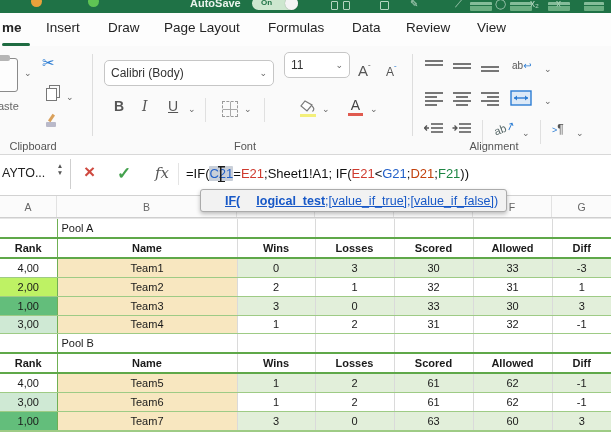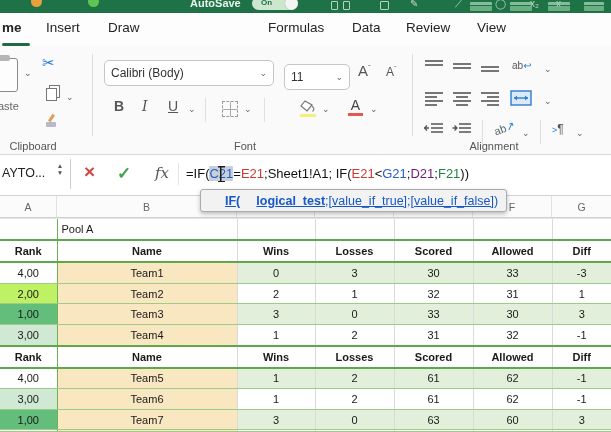--- a/index.html
+++ b/index.html
@@ -40,21 +40,21 @@
   .paste-label { position:absolute; left:-2px; top:54px; font-size:11px; color:#666; }
   .ic-scissors { position:absolute; left:42px; top:8px; color:#2b7cd3; font-size:15px; }
   .ic-copy { position:absolute; left:46px; top:42px; width:11px; height:13px; border:1.5px solid #777; background:#fff; box-shadow:3px -3px 0 -1px #fafafa, 3px -3px 0 0 #777; }
   .ic-painter { position:absolute; left:46px; top:70px; width:12px; height:12px; }
   .ic-painter .head { position:absolute; left:0; top:6px; width:10px; height:5px; background:#b9b9c9; border-radius:1px; }
   .ic-painter .handle { position:absolute; left:4px; top:-2px; width:3px; height:8px; background:#d9a05a; transform:rotate(35deg); }
 
   .combo { position:absolute; background:#fff; border:1px solid #c6c6c6; border-radius:5px; font-size:12px; color:#333; display:flex; align-items:center; padding:0 6px;gap:19px; }
   .combo .cv { flex:1; overflow:hidden; white-space:nowrap; }
   .fontname { left:104px; top:14px; width:170px; height:26px; }
-  .fontsize { left:284px; top:18px; width:66px; height:26px; }
+  .fontsize { left:284px; top:6px; width:66px; height:26px; }
   .btn-A { position:absolute; font-size:15px; color:#555; font-weight:400; }
   .btn-A sup { font-size:8px; }
   .biu { position:absolute; top:52px; font-size:14px; color:#555; }
   .ic-borders { position:absolute; left:222px; top:55px; width:16px; height:16px; border:1px dashed #9a9a9a; background:
       linear-gradient(#aaa,#aaa) center/100% 1px no-repeat,
       linear-gradient(#aaa,#aaa) center/1px 100% no-repeat; }
   .fill-wrap { position:absolute; left:300px; top:53px; width:17px; height:18px; }
   .fill-bar { position:absolute; left:0; bottom:0; width:16px; height:3.5px; background:#f3ef7a; }
   .fontcolor { position:absolute; left:348px; top:52px; width:15px; text-align:center; font-size:14px; color:#444; border-bottom:3.5px solid #e05a4f; line-height:15px; }
 
@@ -67,21 +67,21 @@
   
   .formulabar { position:absolute; left:0; top:155px; width:611px; height:41px; background:#fff; border-bottom:1px solid #d2d2d2; }
   .namebox { position:absolute; left:2px; top:11px; font-size:12.5px; color:#222; }
   .stepper { position:absolute; left:55px; top:7px; width:10px; text-align:center; font-size:6.5px; color:#555; line-height:7px; }
   .nb-div { position:absolute; left:70px; top:4px; width:1px; height:30px; background:#cfcfcf; }
   .fb-x { position:absolute; left:84px; top:6px; font-size:19px; font-weight:700; color:#cf4a40; }
   .fb-ck { position:absolute; left:117px; top:8px; font-size:17px; font-weight:700; color:#44a14d; }
   .fb-fx { position:absolute; left:155px; top:9px; font-family:"DejaVu Serif", serif; font-style:italic; font-size:15px; color:#555; }
   .fb-div2 { position:absolute; left:178px; top:8px; width:1px; height:22px; background:#e4e4e4; }
   .fx-text { position:absolute; left:186px; top:11px; font-size:13px; color:#111; white-space:nowrap; }
-  .t-blue { color:#2361c9; } .t-red { color:#cf3a2e; } .t-purple { color:#701a75; } .t-green { color:#1d8543; }
+  .t-blue { color:#2361c9; } .t-red { color:#cf3a2e; } .t-purple { color:#c2410c; } .t-green { color:#1d8543; }
   .t-sel { background:#c9cfd8; border-radius:1px; }
   .ibeam { position:absolute; left:31px; top:0px; width:8px; height:16px; background:
       linear-gradient(#1b1b1b,#1b1b1b) center/1.5px 100% no-repeat,
       linear-gradient(#1b1b1b,#1b1b1b) center top/7px 1.5px no-repeat,
       linear-gradient(#1b1b1b,#1b1b1b) center bottom/7px 1.5px no-repeat; }
 
   
   .tooltip { position:absolute; left:200px; top:189px; height:23px; background:#f2f2f2; border:1px solid #ababab; border-radius:3px; box-shadow:0 2px 4px rgba(0,0,0,.25); display:flex; align-items:center; padding:0 8px; font-size:12.5px; white-space:nowrap; z-index:6; color:#1758c7; }
   .tt-b { font-weight:700;padding-left:16px; }
   .tt-u { text-decoration:underline; }
@@ -126,20 +126,21 @@
     <span class="tb-grid" style="left:470px"></span>
     <span class="tb-grid" style="left:510px"></span>
     <span class="tb-grid" style="left:548px"></span>
     <span class="tb-grid" style="left:584px;width:20px"></span>
   </div>
 
   <div class="tabsrow">
     <span class="tab active" style="left:2px">me</span>
     <span class="tab" style="left:46px">Insert</span>
     <span class="tab" style="left:108px">Draw</span>
+    <span class="tab" style="left:164px">Page Layout</span>
     <span class="tab" style="left:268px">Formulas</span>
     <span class="tab" style="left:352px">Data</span>
     <span class="tab" style="left:406px">Review</span>
     <span class="tab" style="left:477px">View</span>
     <span class="tab-underline"></span>
   </div>
 
   <div class="ribbon">
 
     <div class="paste-ic"></div>
@@ -369,20 +370,29 @@
           </tr>
           <tr class="r-data">
             <td style="background: rgb(207, 233, 212);">3,00</td>
             <td>Team4</td>
             <td>1</td>
             <td>2</td>
             <td>31</td>
             <td>32</td>
             <td>-1</td>
           </tr>
+          <tr class="r-pool">
+            <td></td>
+            <td>Pool B</td>
+            <td></td>
+            <td></td>
+            <td></td>
+            <td></td>
+            <td></td>
+          </tr>
           <tr class="r-header">
             <td>Rank</td>
             <td>Name</td>
             <td>Wins</td>
             <td>Losses</td>
             <td>Scored</td>
             <td>Allowed</td>
             <td>Diff</td>
           </tr>
           <tr class="r-data band">

